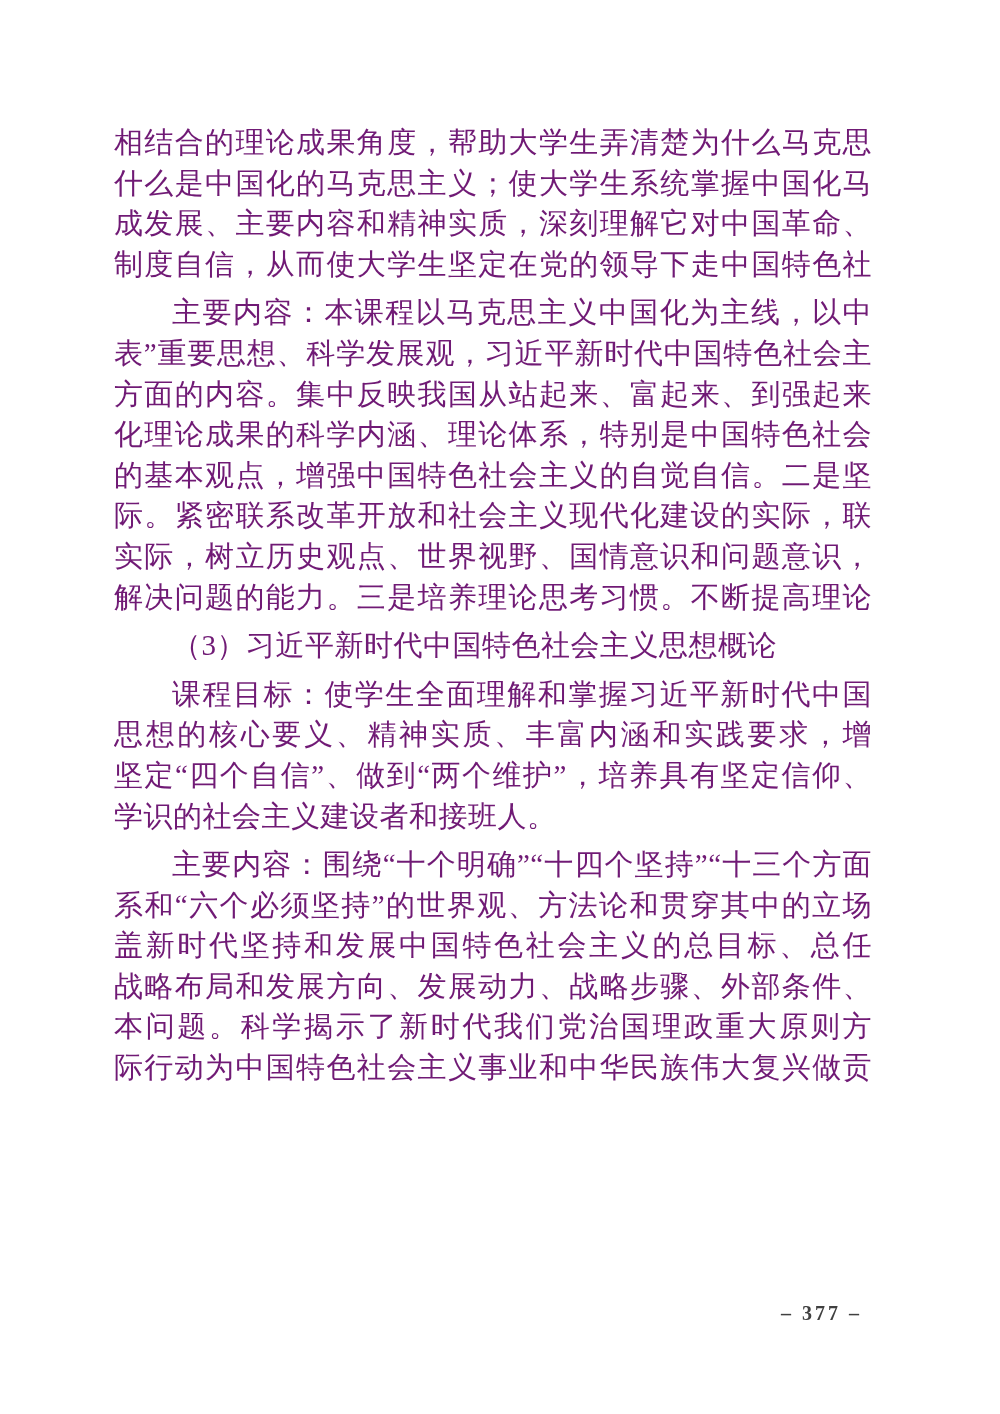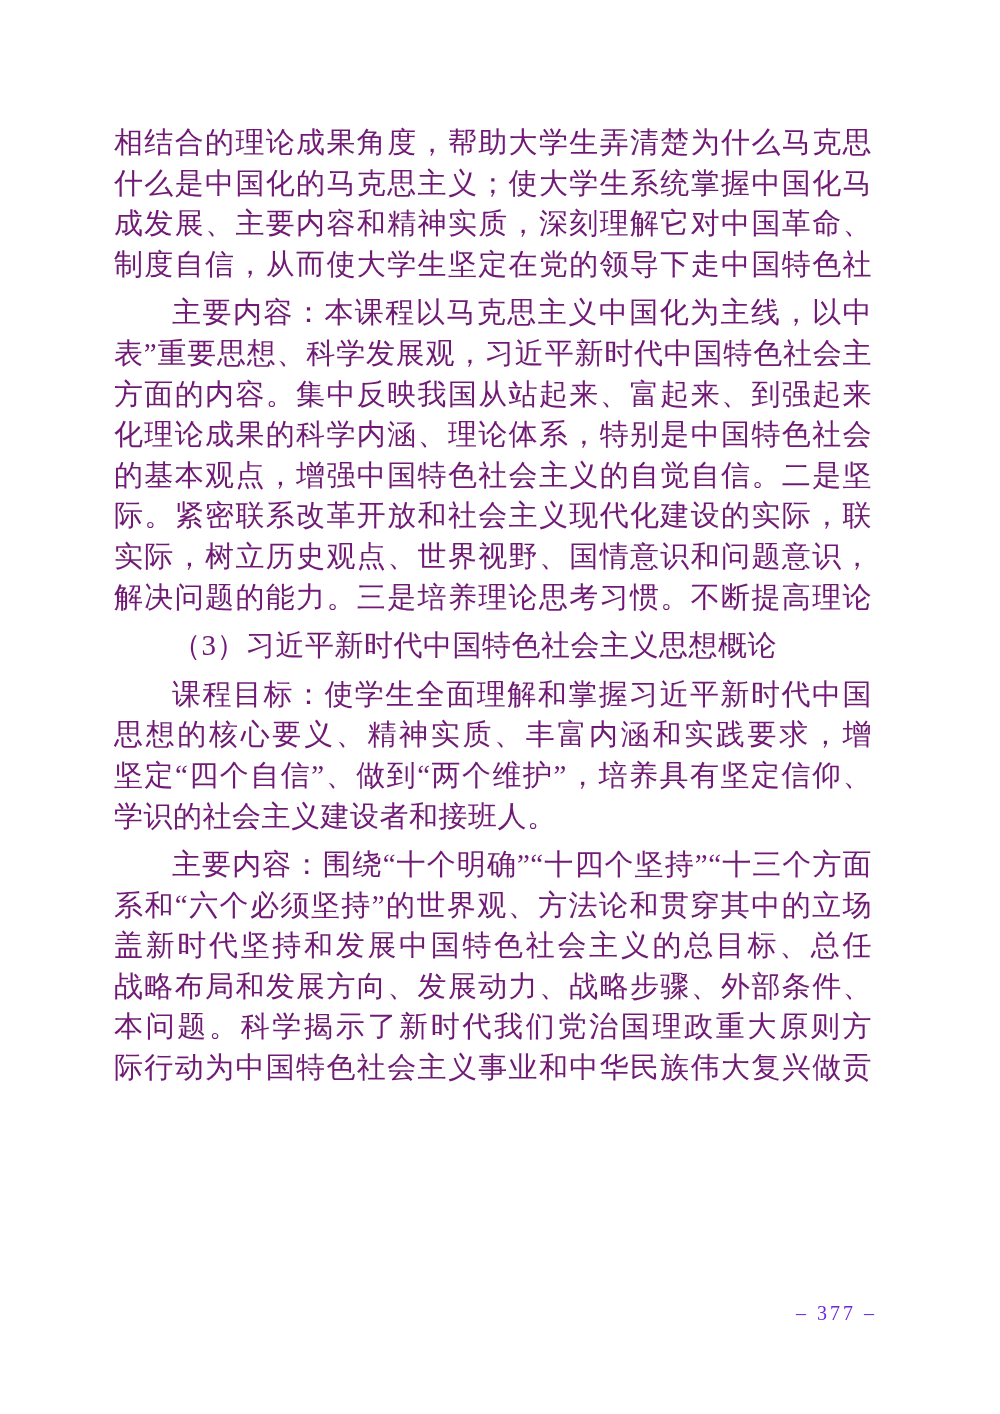--- a/index.html
+++ b/index.html
@@ -35,24 +35,25 @@
   .line.fill {
     text-align-last: justify;
   }
   .line.indent {
     text-indent: 2em;
     margin-top: 8px;
   }
   .footer {
     position: absolute;
     top: 1302px;
-    right: 123px;
+    right: 138px;
     font-size: 20px;
     letter-spacing: 3px;
-    color: #6d28d9;
+    color: #404040;
+    font-weight: bold;
   }
 </style>
 </head>
 <body>
 
 <div class="page">
   <div class="body-text">
       <div class="line fill">相结合的理论成果角度，帮助大学生弄清楚为什么马克思主义要中国化，</div>
       <div class="line fill">什么是中国化的马克思主义；使大学生系统掌握中国化马克思主义的形</div>
       <div class="line fill">成发展、主要内容和精神实质，深刻理解它对中国革命、建设和改革，</div>

